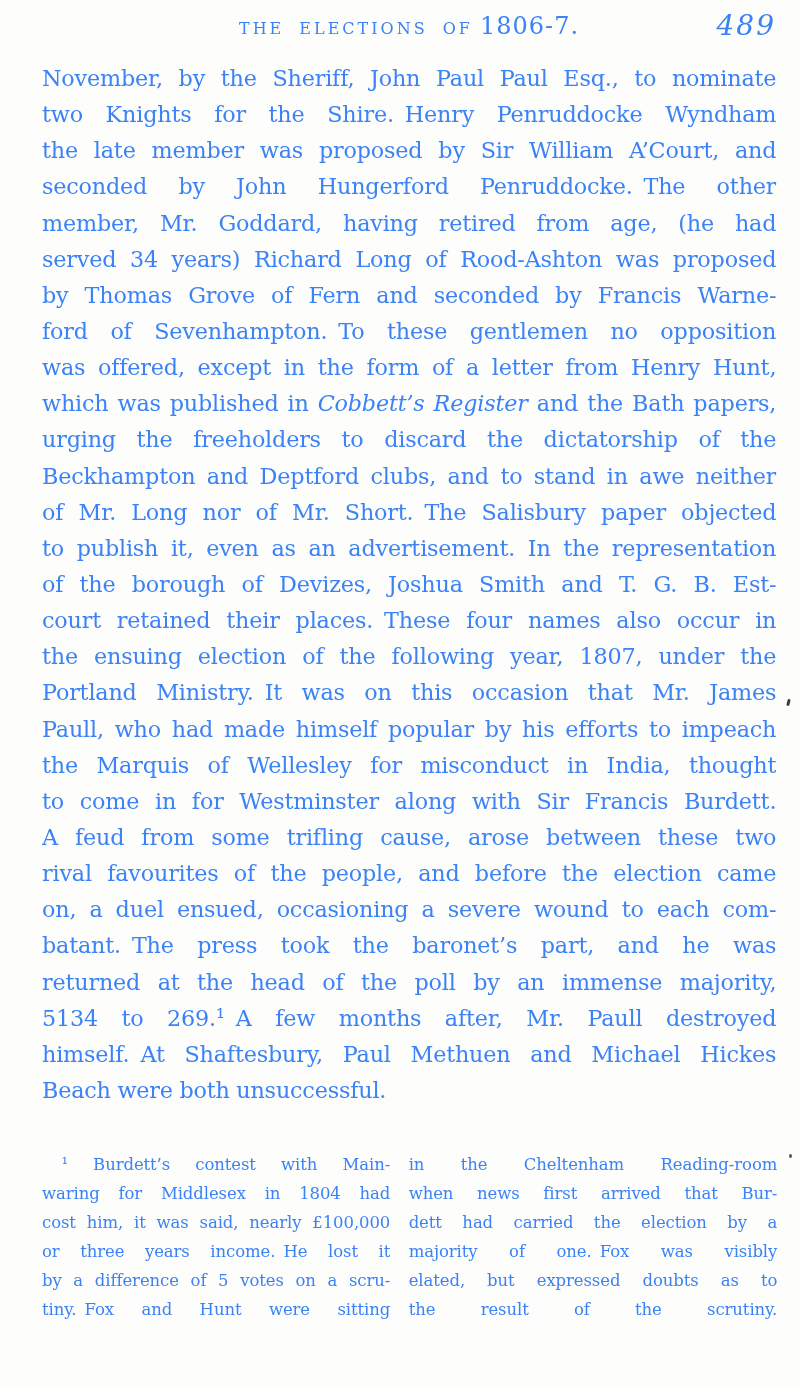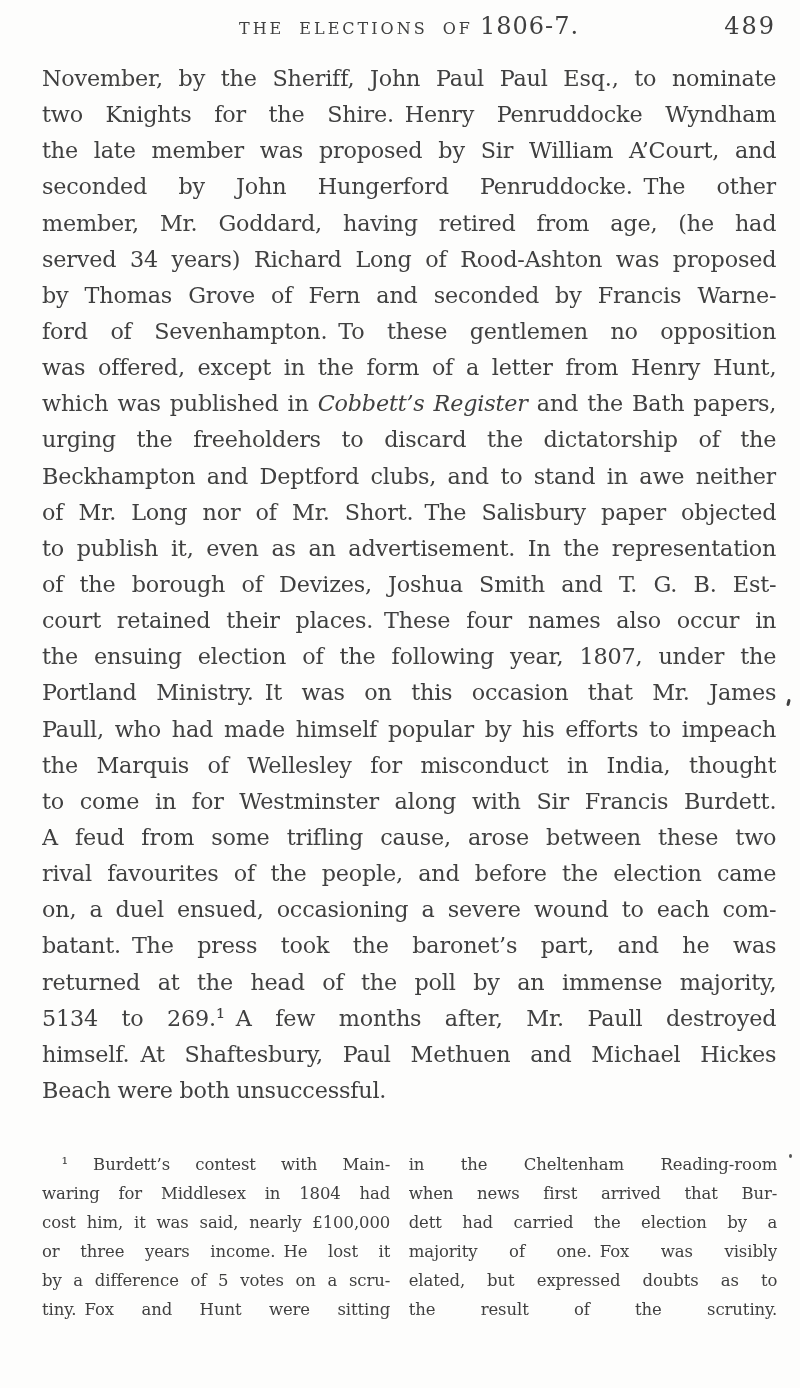--- a/index.html
+++ b/index.html
@@ -5,21 +5,21 @@
   html, body { margin: 0; padding: 0; }
   body {
     width: 800px; height: 1388px;
     background: #ffffff;
     font-family: "DejaVu Serif", "Liberation Serif", serif;
   }
   .page {
     position: relative;
     width: 800px; height: 1388px;
     background: #fdfdfc;
-    color: #404040;
+    color: #3b82f6;
     overflow: hidden;
   }
 
   
   .header {
     position: absolute;
     top: 12px; left: 42px; width: 734px; height: 30px;
   }
   .running-title {
     position: absolute; left: 0; right: 0; top: 0;
@@ -32,23 +32,24 @@
     letter-spacing: 3px;
     word-spacing: 7px;
   }
   .rt-year {
     font-size: 24px;
     letter-spacing: 1px;
     margin-left: 7px;
   }
   .page-number {
     position: absolute; right: 0; top: 0;
-    font-size: 24px;
+    font-size: 28px;
     letter-spacing: 2px;
     line-height: 28px;
+    font-style: italic;
   }
 
   
   .body-text {
     position: absolute;
     top: 60px; left: 42px;
     width: 757px;
     transform: scaleX(0.97);
     transform-origin: 0 0;
   }

